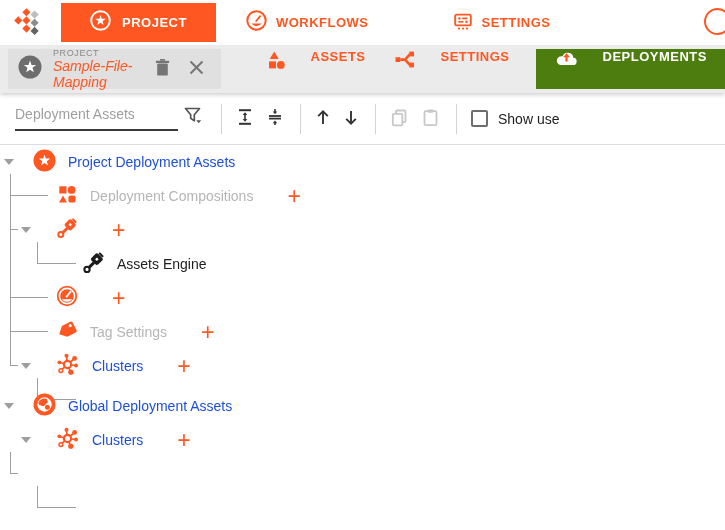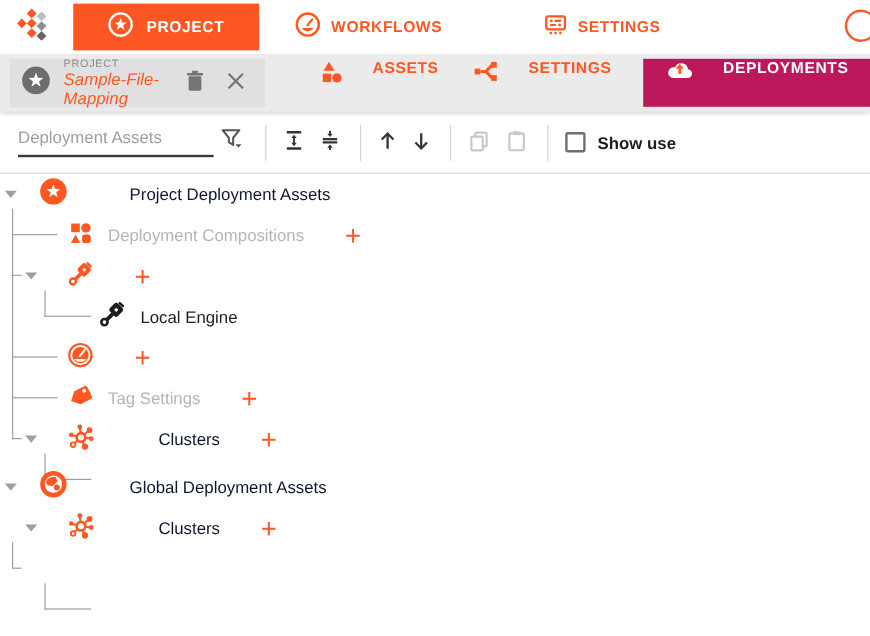--- a/index.html
+++ b/index.html
@@ -25,48 +25,48 @@
   .project-card { margin-left:8px; height:40px; background:#e0e0e0;
     display:flex; align-items:center; padding:0 13px 0 10px; gap:11px; }
   .pc-text { display:flex; flex-direction:column; line-height:1.15; margin-right:4px; }
   .pc-type { font-size:9px; color:#8a8a8a; letter-spacing:.6px; }
   .pc-name { font-size:14px; color:#FF5722;font-style:italic; }
   .icon-btn { background:none; border:none; cursor:pointer; display:flex;
     align-items:center; padding:3px; }
   .tabs { display:flex; align-items:center; margin-left:30px; }
   .tab { display:flex; align-items:flex-start; gap:24px; color:#FF5722; cursor:pointer;
     padding:0 14px; height:40px; }
-  .tab-active { background:#be185d; color:#fff; padding:0 18px; margin-left:12px; }
+  .tab-active { background:#4d7c0f; color:#fff; padding:0 18px; margin-left:12px; }
 
   
   .toolbar { height:52px; background:#fff; display:flex; align-items:center;
     border-bottom:1px solid #ddd; position:relative; z-index:1; }
   .filter-wrap { margin-left:15px; width:192px; position:relative; display:flex;
     align-items:flex-end; }
   .filter-input { width:163px; border:none; outline:none; background:transparent;
     border-bottom:2px solid #3a3a3a; font-size:14px; color:#9e9e9e;
     padding:0 0 7px 0; font-family:"Liberation Sans", sans-serif; }
   .funnel-btn { position:absolute; right:0; top:-4px; }
   .tb-div { width:1px; height:30px; background:#d3d3d3; margin-left:14px; }
   .tb-btn { background:none; border:none; cursor:pointer; display:flex;
     align-items:center; padding:2px; }
   .m12 { margin-left:12px; } .m8 { margin-left:8px; }
   .checkbox { width:17px; height:17px; border:2px solid #6e6e6e; border-radius:2px;
     background:#fff; margin-left:14px; cursor:pointer; }
-  .showuse-label { margin-left:10px; font-size:14px; color:#1e1e1e;font-weight:bold; }
+  .showuse-label { margin-left:10px; font-size:14px; color:#1e1e1e; }
 
   
   .tree { position:relative; height:385px; background:#fff; }
   .trow { height:34px; display:flex; align-items:center; position:relative;
     gap:12px; cursor:pointer; }
   .trow.l0 { padding-left:33px; }
   .trow.l1 { padding-left:56px; }
   .trow.l2 { padding-left:82px; }
   .tlabel { font-size:14px; }
-  .c-accent { color:#0f172a;margin-left:40px; } .c-muted { color:#b5b5b5; } .c-dark { color:#212121; }
+  .c-accent { color:#1d4ed8; } .c-muted { color:#b5b5b5; } .c-dark { color:#212121; }
   .tw { width:0; height:0; border-left:5px solid transparent;
     border-right:5px solid transparent; border-top:6px solid #9e9e9e;
     position:absolute; top:14px; cursor:pointer; }
   .tw.p0 { left:4px; } .tw.p1 { left:21px; }
   .plus { margin-left:22px; color:#FF5722; font-size:23px; font-weight:400;
     line-height:20px; background:none; border:none; cursor:pointer;
     font-family:"Liberation Sans", sans-serif; }
   .badge { margin-left:14px; width:31px; height:31px; border-radius:50%;
     background:#1FA9E0; color:#fff; font-size:16px; font-weight:bold;
     display:flex; align-items:center; justify-content:center; }
@@ -386,21 +386,21 @@
     </span>
     <button class="plus">+</button>
   </div>
 
   <div class="trow l2">
     <span>
       <svg width="23" height="23" viewBox="0 0 22 22" color="#1b1b1b">
           <use href="#sym-piston" width="22" height="22"></use>
         </svg>
     </span>
-    <span class="tlabel c-dark">Local Engine</span>
+    <span class="tlabel c-dark">Assets Engine</span>
   </div>
 
   <div class="trow l1">
     <span>
       <svg width="22" height="22" viewBox="0 0 22 22" color="#FF5722">
           <use href="#sym-gauge-filled" width="22" height="22"></use>
         </svg>
     </span>
     <button class="plus">+</button>
   </div>

